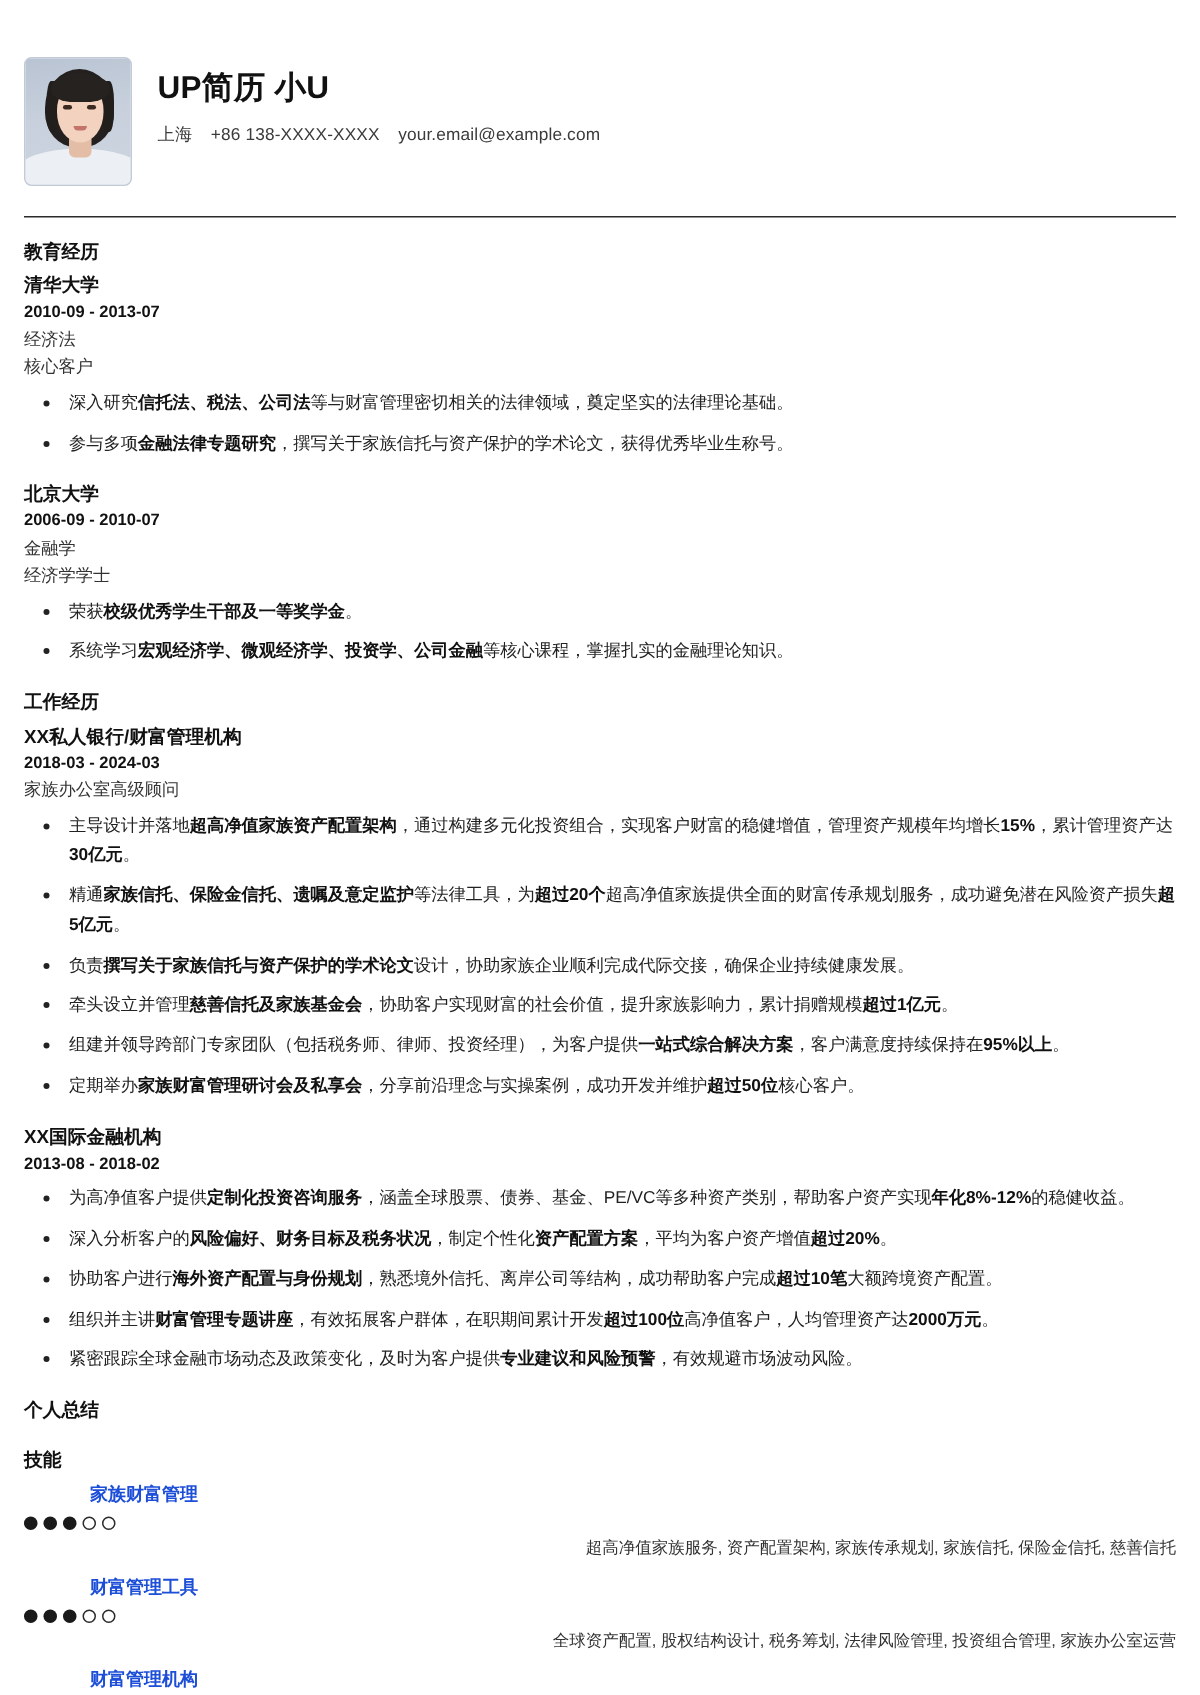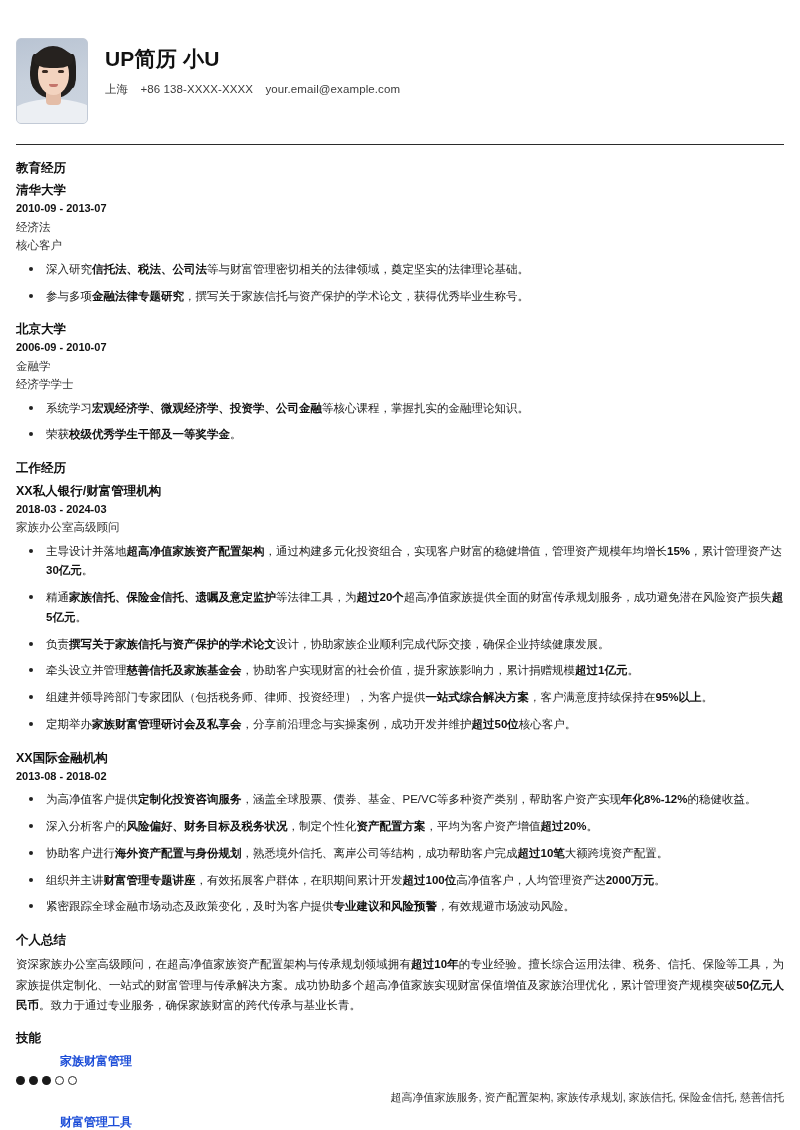--- a/index.html
+++ b/index.html
@@ -175,22 +175,22 @@
   <div class="entry">
     <div class="entry-row">
       <div class="org">北京大学</div>
       <div class="dates">2006-09 - 2010-07</div>
     </div>
     <div class="entry-row">
       <div class="role">金融学</div>
       <div class="degree">经济学学士</div>
     </div>
     <ul class="bullets">
+            <li>荣获<b>校级优秀学生干部及一等奖学金</b>。</li>
             <li>系统学习<b>宏观经济学、微观经济学、投资学、公司金融</b>等核心课程，掌握扎实的金融理论知识。</li>
-            <li>荣获<b>校级优秀学生干部及一等奖学金</b>。</li>
           </ul>
   </div>
       </div>
   </div>
 
   <div class="section">
     <div class="section-title">工作经历</div>
     <div>
   <div class="entry">
     <div class="entry-row">
@@ -218,21 +218,20 @@
             <li>协助客户进行<b>海外资产配置与身份规划</b>，熟悉境外信托、离岸公司等结构，成功帮助客户完成<b>超过10笔</b>大额跨境资产配置。</li>
             <li>组织并主讲<b>财富管理专题讲座</b>，有效拓展客户群体，在职期间累计开发<b>超过100位</b>高净值客户，人均管理资产达<b>2000万元</b>。</li>
             <li>紧密跟踪全球金融市场动态及政策变化，及时为客户提供<b>专业建议和风险预警</b>，有效规避市场波动风险。</li>
           </ul>
   </div>
       </div>
   </div>
 
   <div class="section">
     <div class="section-title">个人总结</div>
-    <div class="summary">资深家族办公室高级顾问，在超高净值家族资产配置架构与传承规划领域拥有<b>超过10年</b>的专业经验。擅长综合运用法律、税务、信托、保险等工具，为家族提供定制化、一站式的财富管理与传承解决方案。成功协助多个超高净值家族实现财富保值增值及家族治理优化，累计管理资产规模突破<b>50亿元人民币</b>。致力于通过专业服务，确保家族财富的跨代传承与基业长青。</div>
   </div>
 
   <div class="section">
     <div class="section-title">技能</div>
     <div>
         <div class="skill">
     <div class="skill-name">家族财富管理</div>
     <div class="dots">
             <span class="dot on"></span>
             <span class="dot on"></span>

